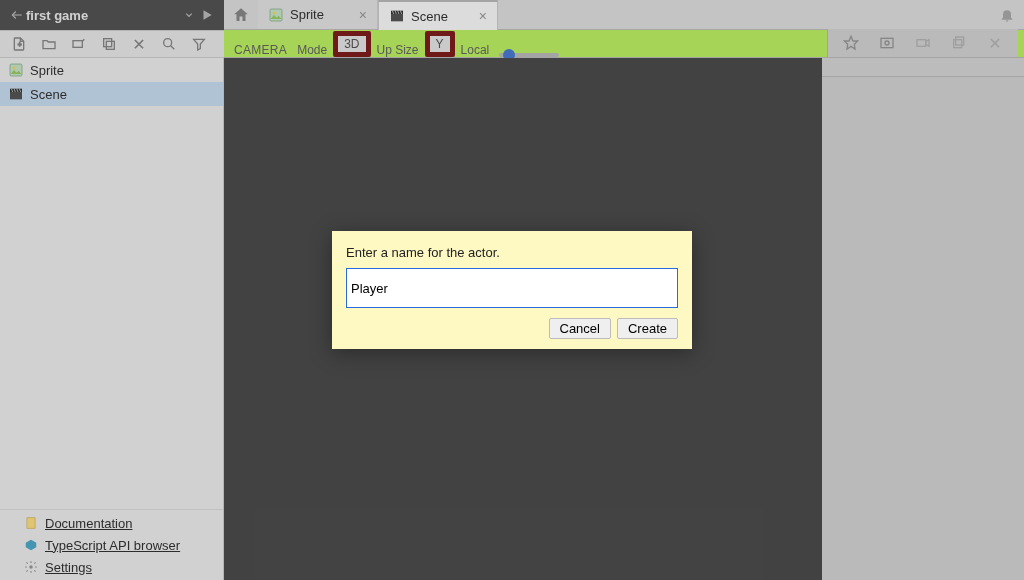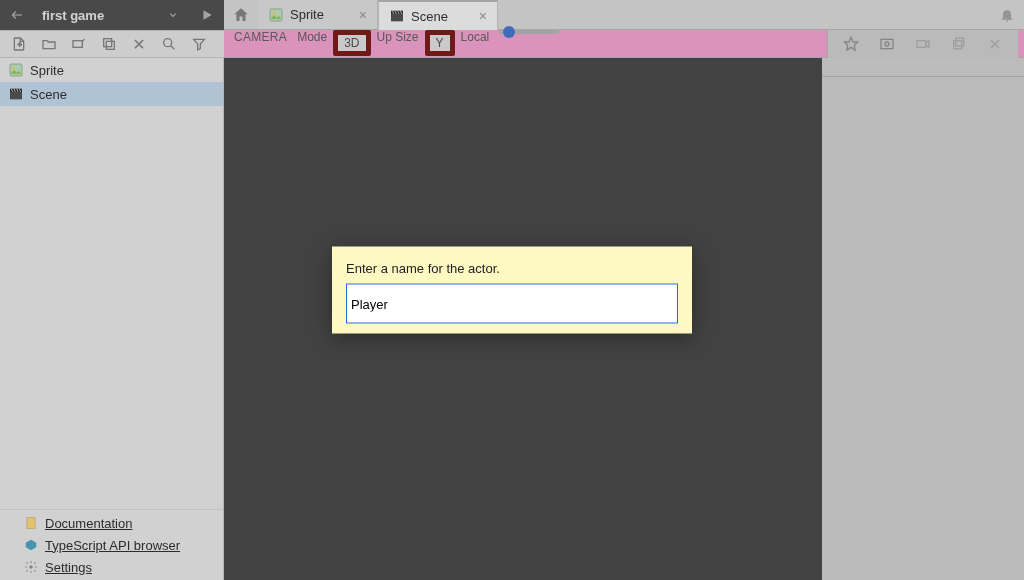--- a/index.html
+++ b/index.html
@@ -3,21 +3,21 @@
 <meta charset="utf-8">
 <style>
   * { box-sizing: border-box; margin: 0; padding: 0; font-family: Arial, Helvetica, sans-serif; }
   html, body { width: 1024px; height: 580px; overflow: hidden; background:#e0e0e0; }
   .app { display: flex; flex-direction: column; width: 100%; height: 100%; }
 
   
   .top { display: flex; height: 30px; }
   .titlebar {
     width: 224px; background:#545454; color:#eee; display:flex; align-items:center;
-    font-size:13px; font-weight:bold; padding:0 8px; gap:16px;
+    font-size:13px; font-weight:bold; padding:0 8px; gap:0;
   }
   .titlebar .sp { flex:1; }
   .titlebar .ico, .toolbar .tb-ico, .right-tools .rt-ico { width:18px; height:18px; display:flex; align-items:center; justify-content:center; color:#999; }
   .titlebar .ico { color:#bbb; }
 
   .tabstrip {
     flex:1; background:#e0e0e0; display:flex; align-items:stretch;
     border-bottom:1px solid #bdbdbd; position:relative;
   }
   .home-tab { width:34px; display:flex; align-items:center; justify-content:center; color:#777; }
@@ -31,21 +31,21 @@
 
   
   .row2 { display:flex; height:28px; }
   .toolbar {
     width:224px; background:#eaeaea; border-bottom:1px solid #cfcfcf; border-top:1px solid #cfcfcf;
     display:flex; align-items:center; gap:12px; padding:0 10px; color:#777;
   }
 
   .right-area { flex:1; display:flex; flex-direction:column; position:relative; }
   .camstrip {
-    height:28px; background:#f9a8d4; display:flex; align-items:flex-start; font-size:12px; color:#666;
+    height:28px; background:#bef264; display:flex; align-items:flex-end; font-size:12px; color:#666;
     border-bottom:1px solid #bbb; padding:0 6px; gap:6px;
   }
   .camlabel { padding:0 4px; font-size:12px; letter-spacing:0.3px; }
   .chip { background:#e6e6e6; border:5px solid #7f1d1d; border-radius:2px; padding:1px 6px; color:#555; font-size:12px;}
   .speedslider { width:60px; height:4px; background:#bbb; border-radius:2px; position:relative; margin-left:4px;}
   .speedslider::after{content:"";position:absolute;left:4px;top:-4px;width:12px;height:12px;border-radius:50%;background:#4a7cd4;}
 
   .right-tools {
     height:28px; background:#d4d4d4; margin-left:auto; display:flex; align-items:center; gap:18px; padding:0 14px;
     border-left:1px solid #bbb;
@@ -318,15 +318,19 @@
     <div class="viewport-shell">
       <div class="viewport"></div>
       <div class="inspector"></div>
     </div>
   </div>
 
   <div class="overlay">
     <div class="dialog">
       <div class="msg">Enter a name for the actor.</div>
       <input type="text" value="Player" style="">
+      <div class="btns">
+        <button>Cancel</button>
+        <button>Create</button>
+      </div>
     </div>
   </div>
 </div>
 
 </body></html>

